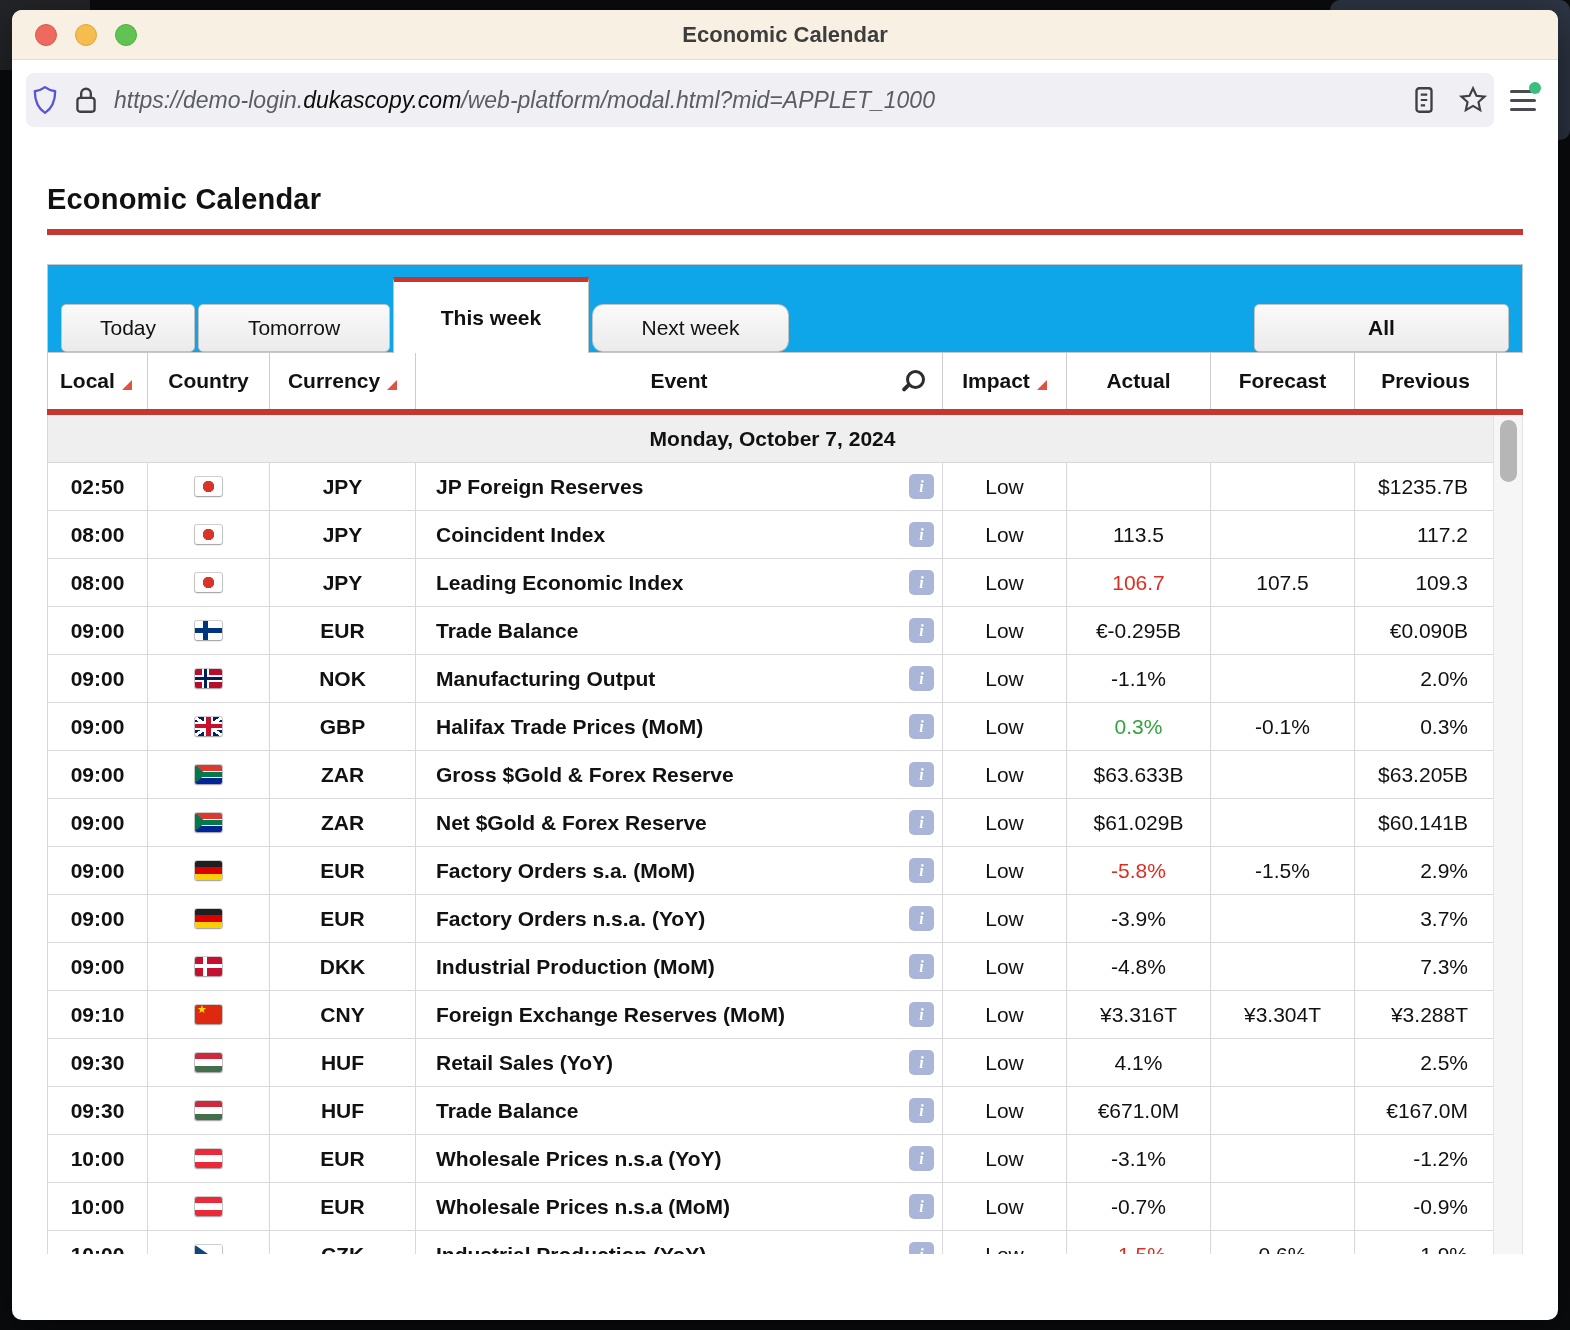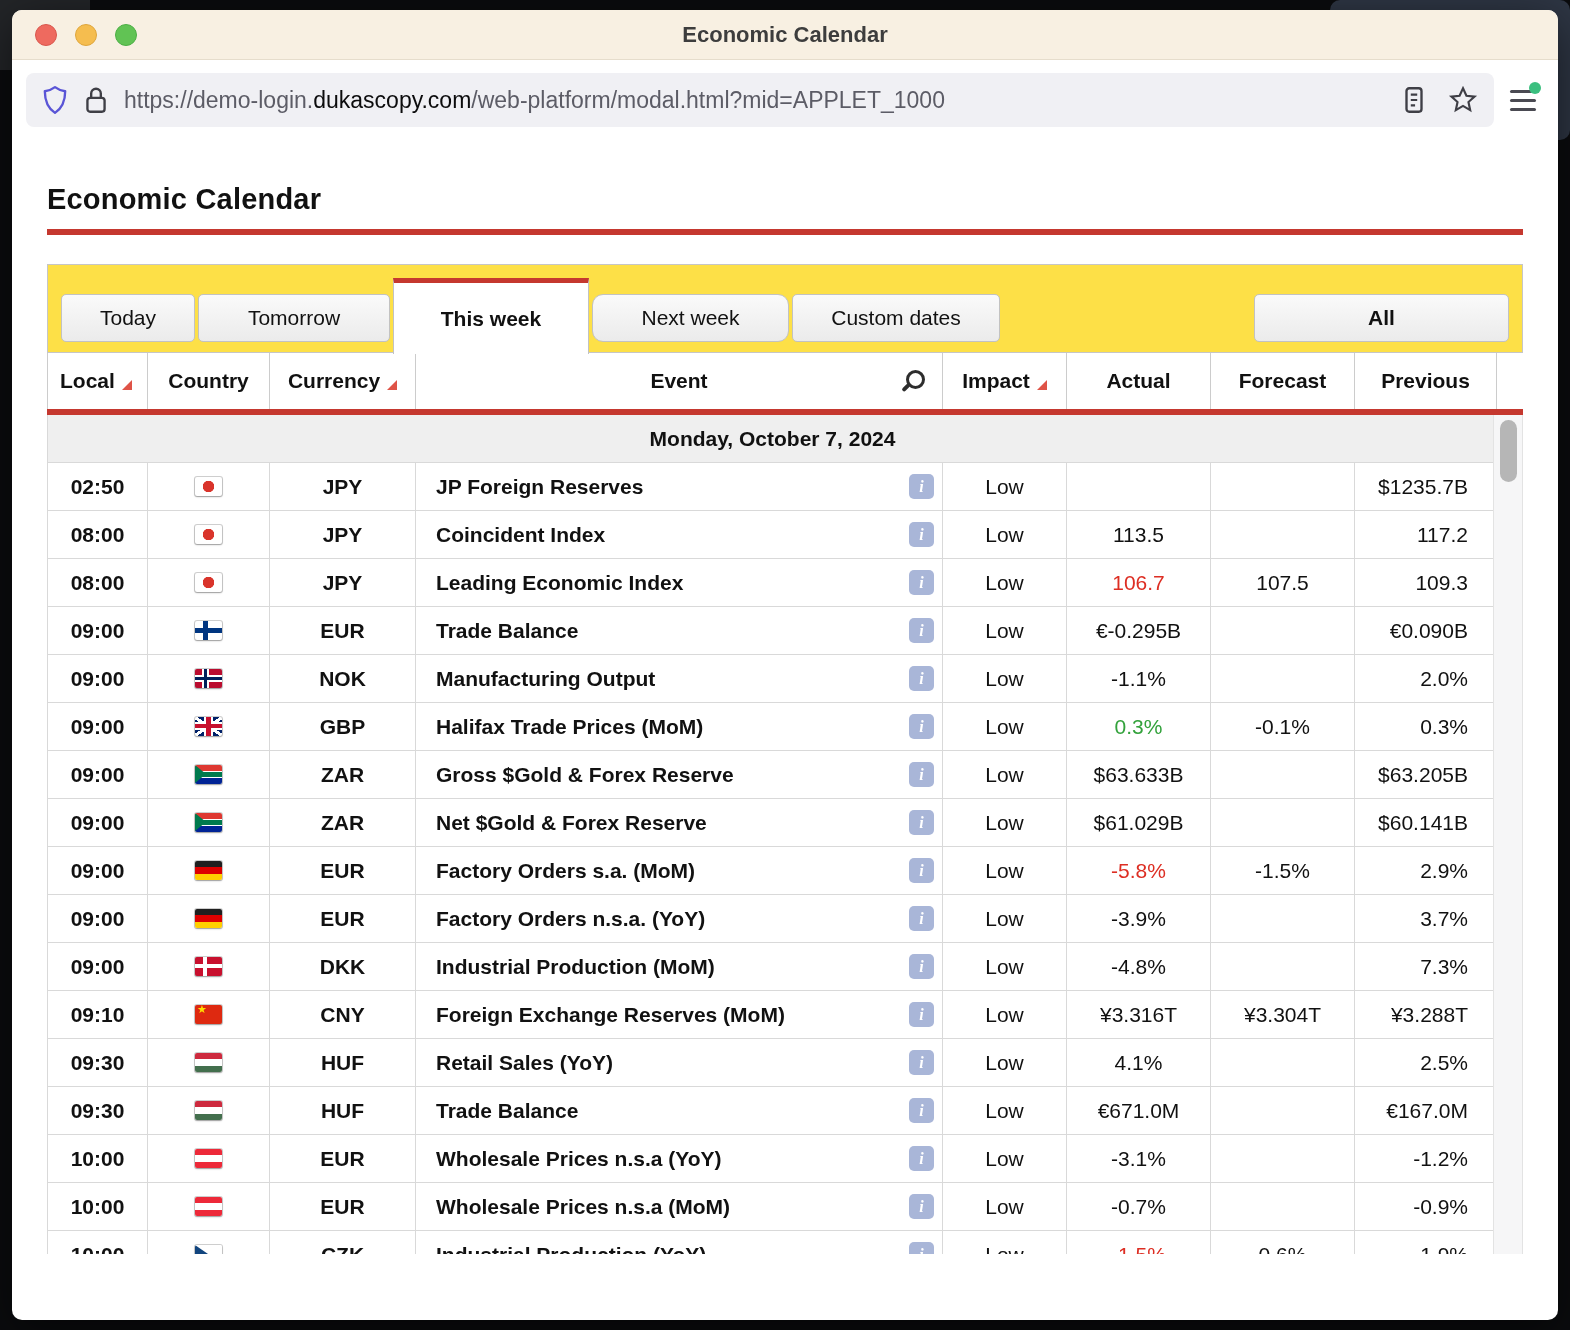--- a/index.html
+++ b/index.html
@@ -39,39 +39,39 @@
   .tl.yellow{background:#f5bd4f;border:1px solid #dfa63c;}
   .tl.green{background:#61c354;border:1px solid #4caf45;}
   .win-title{
     position:absolute; left:0; right:0; text-align:center;
     font-size:22px; font-weight:700; color:#3d3d3d;
   }
   
   .urlrow{height:80px;background:#fff;display:flex;align-items:center;padding:0 14px;gap:8px;}
   .url-field{
     flex:1; height:54px; background:#f0f0f4; border-radius:8px;
-    display:flex; align-items:center; padding:0 16px; gap:16px;
+    display:flex; align-items:center; padding:0 6px; gap:16px;font-style:italic;
   }
   .url-text{font-size:23px; color:#5c5c66; white-space:nowrap; overflow:hidden;}
   .url-text .domain{color:#0c0c0d;}
   .field-right{margin-left:auto; display:flex; align-items:center; gap:22px;}
   .chrome-icon svg{display:block;}
   .menu-btn{position:relative; width:42px; height:42px; display:flex; flex-direction:column;
     justify-content:center; gap:6px; align-items:center;}
   .menu-btn .bar{width:26px;height:3px;background:#4a4a52;border-radius:2px;}
   .menu-btn .dot{position:absolute; top:3px; right:3px; width:12px; height:12px;
     border-radius:50%; background:#3bbf7f;}
   
   .content{padding:0 35px;}
   .page-title{font-size:29px; font-weight:700; color:#111; margin-top:43px; letter-spacing:.2px;}
   .red-rule{height:6px; background:var(--red-accent); margin-top:13px;}
   
   .panel{
-    margin-top:29px; border:1px solid #c6c6c6; background:#fde047;
-    height:89px; display:flex; align-items:center; padding:0 13px; position:relative;
+    margin-top:29px; border:1px solid #c6c6c6; background:#0ea5e9;
+    height:89px; display:flex; align-items:flex-end; padding:0 13px; position:relative;
   }
   .tab-btn{
     height:48px; margin-top:19px; margin-right:3px;
     display:flex; align-items:center; justify-content:center;
     font-size:21px; color:#111;
     background:linear-gradient(#fafafa,#ebebeb);
     border:1px solid #c2c2c2; border-radius:5px;
     cursor:default;
   }
   .tab-btn.w-today{width:134px;}
@@ -252,21 +252,20 @@
 
   <div class="content">
     <div class="page-title">Economic Calendar</div>
     <div class="red-rule"></div>
 
     <div class="panel">
       <div class="tab-btn w-today">Today</div>
       <div class="tab-btn w-tomorrow">Tomorrow</div>
       <div class="tab-btn w-thisweek selected">This week</div>
       <div class="tab-btn w-nextweek">Next week</div>
-      <div class="tab-btn w-custom">Custom dates</div>
       <div class="all-btn">All</div>
     </div>
 
     <div>
       <div class="header-row grid-cols">
         <div class="hcell">
             <span>Local</span>
             <span class="sort-tri"></span>
           </div>
         <div class="hcell">

